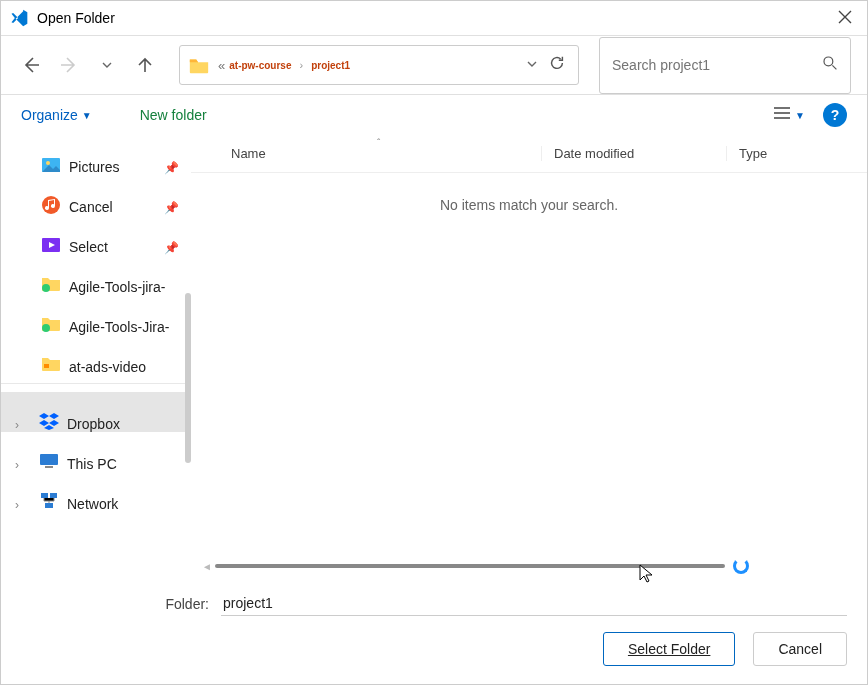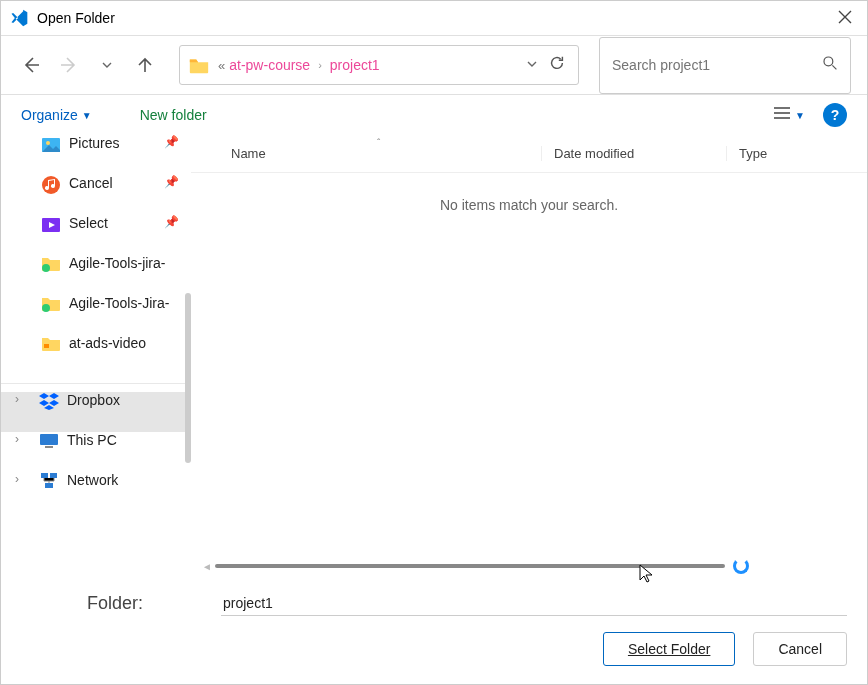--- a/index.html
+++ b/index.html
@@ -14,21 +14,21 @@
 
   hr.sep { border: none; border-top: 1px solid #e0e0e0; }
 
   
   .navbar { height: 58px; display: flex; align-items: center; padding: 0 16px; gap: 10px; }
   .navbtn { width: 28px; height: 28px; display: flex; align-items: center; justify-content: center; color: #555; cursor: pointer; border-radius: 2px; }
   .navbtn.disabled { color: #bbb; }
   .addrwrap { flex: 0 0 400px; height: 40px; border: 1px solid #ccc; border-radius: 3px; display: flex; align-items: center; padding: 0 8px; margin-left: 10px; }
   .addrwrap .foldericon { width: 22px; height: 20px; margin-right: 4px; }
   .addrwrap .ll { color: #777; margin: 0 4px; font-size: 13px; }
-  .addrwrap .seg { color: #ec4899; font-size: 14px; cursor: pointer; }
+  .addrwrap .seg { color: #c2410c; font-size: 10px; cursor: pointer; font-weight: bold; }
   .addrwrap .chev { color: #999; margin: 0 8px; font-size: 11px; }
   .addrwrap .addrspacer { flex: 1; }
   .addrwrap .dd { color: #666; padding: 0 6px; cursor: pointer; font-size: 11px; }
   .addrwrap .refresh { color: #555; padding: 0 4px; cursor: pointer; }
   .searchwrap { flex: 1; height: 57px; border: 1px solid #ccc; border-radius: 3px; display: flex; align-items: center; padding: 0 12px; margin-left: 10px; }
   .searchwrap input { flex: 1; border: none; outline: none; font-size: 14px; color: #777; background: transparent; }
   .searchwrap .sicon { color: #555; }
 
   
   .toolbar { height: 40px; display: flex; align-items: center; padding: 0 20px; }
@@ -36,21 +36,21 @@
   .organize .caret { font-size: 10px; }
   .newfolder { color: #15803d; font-size: 14px; cursor: pointer; margin-left: 48px; }
   .tspacer { flex: 1; }
   .viewbtn { color: #555; font-size: 16px; cursor: pointer; display: flex; align-items: center; gap: 4px; }
   .viewbtn .caret { font-size: 10px; color: #0060c0; }
   .helpbtn { width: 24px; height: 24px; border-radius: 50%; background: #0078d4; color: #fff; display: flex; align-items: center; justify-content: center; font-size: 14px; font-weight: bold; margin-left: 18px; cursor: pointer; }
 
   
   .main { display: flex; height: 448px; }
   .sidebar { width: 190px; overflow: hidden; position: relative; }
-  .sidebar .item { height: 40px; display: flex; align-items: flex-start; padding: 0 8px 0 42px; font-size: 14px; color: #222; cursor: pointer; position: relative; white-space: nowrap; }
+  .sidebar .item { height: 40px; display: flex; align-items: flex-end; padding: 0 8px 0 42px; font-size: 14px; color: #222; cursor: pointer; position: relative; white-space: nowrap; }
   .sidebar .item.selected { background: #e5e5e5; }
   .sidebar .item .pin { position: absolute; right: 12px; color: #999; font-size: 12px; }
   .sidebar .item .ico { position: absolute; left: 40px; width: 20px; height: 20px; }
   .sidebar .item.root { padding-left: 40px; }
   .sidebar .item.root .expand { position: absolute; left: 14px; color: #888; font-size: 12px; }
   .sidebar .item.root .ico { left: 38px; }
   .sidebar .item.root .lbl { margin-left: 26px; }
   .sidebar .item .lbl { margin-left: 26px; }
   .sidebar hr { border: none; border-top: 1px solid #e8e8e8; margin: 8px 0; }
   .sidebar .vscroll { position: absolute; right: 0; top: 158px; width: 6px; height: 170px; background: #ccc; border-radius: 3px; }
@@ -66,21 +66,21 @@
 
   .hscroll { position: absolute; bottom: 12px; left: 10px; right: 10px; height: 10px; display: flex; align-items: center; }
   .hscroll .ar { width: 12px; color: #bbb; font-size: 10px; text-align: center; }
   .hscroll .track { flex: 0 0 510px; height: 4px; background: #888; border-radius: 2px; margin: 0 2px; }
   .hscroll .busy { width: 16px; height: 16px; border: 3px solid #1e90ff; border-top-color: transparent; border-radius: 50%; margin-left: 6px; }
   .cursor { position: absolute; bottom: -6px; left: 448px; font-size: 18px; color: #000; pointer-events: none; }
 
   
   .footer { padding: 8px 20px 14px 20px; }
   .folderrow { display: flex; align-items: center; margin-bottom: 16px; }
-  .folderrow .flabel { width: 200px; text-align: center; padding-right: 12px; color: #444; font-size: 18px; }
+  .folderrow .flabel { width: 200px; text-align: right; padding-right: 12px; color: #444; font-size: 14px; }
   .folderrow input { flex: 1; border: none; border-bottom: 1px solid #ccc; font-size: 14px; padding: 4px 2px; outline: none; color: #222; }
   .btnrow { display: flex; justify-content: flex-end; gap: 18px; }
   .btn { height: 34px; padding: 0 24px; font-size: 14px; border-radius: 3px; cursor: pointer; display: flex; align-items: center; justify-content: center; }
   .btn.primary { border: 1.5px solid #0067c0; background: #fff; color: #222; text-decoration: underline; }
   .btn.secondary { border: 1px solid #ccc; background: #fff; color: #222; }
 </style>
 </head>
 <body>
 
 <div class="titlebar">

